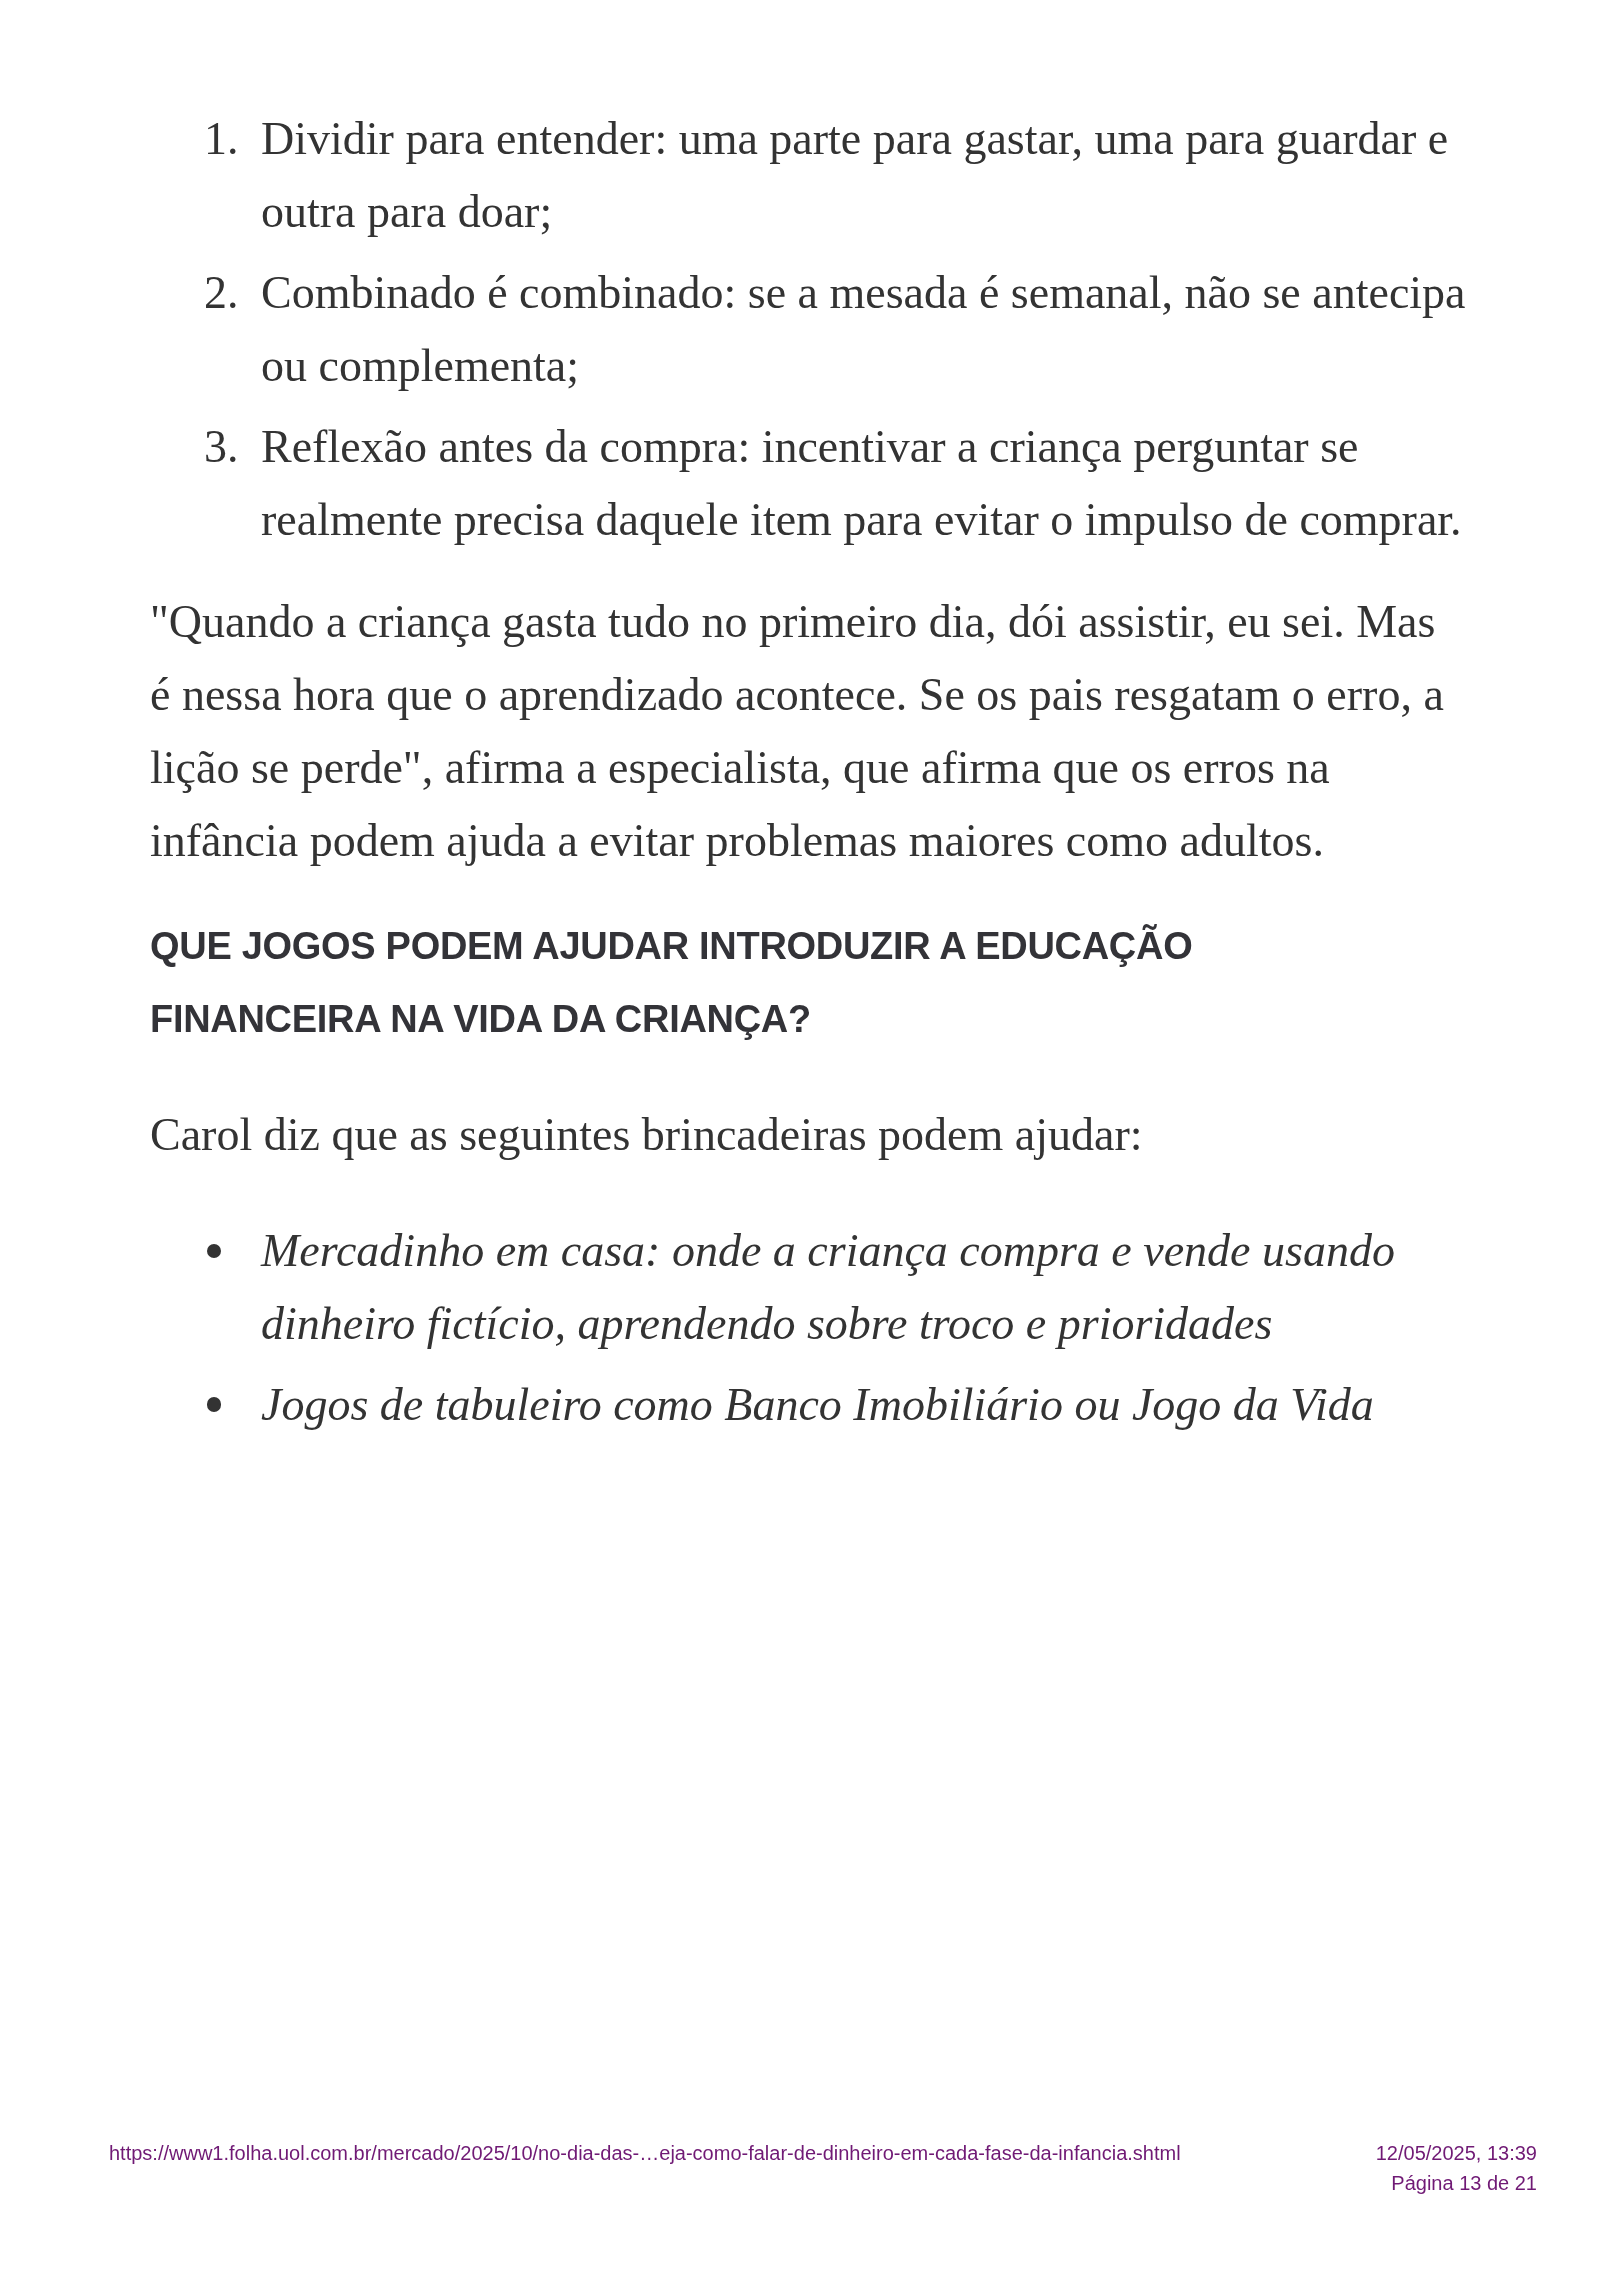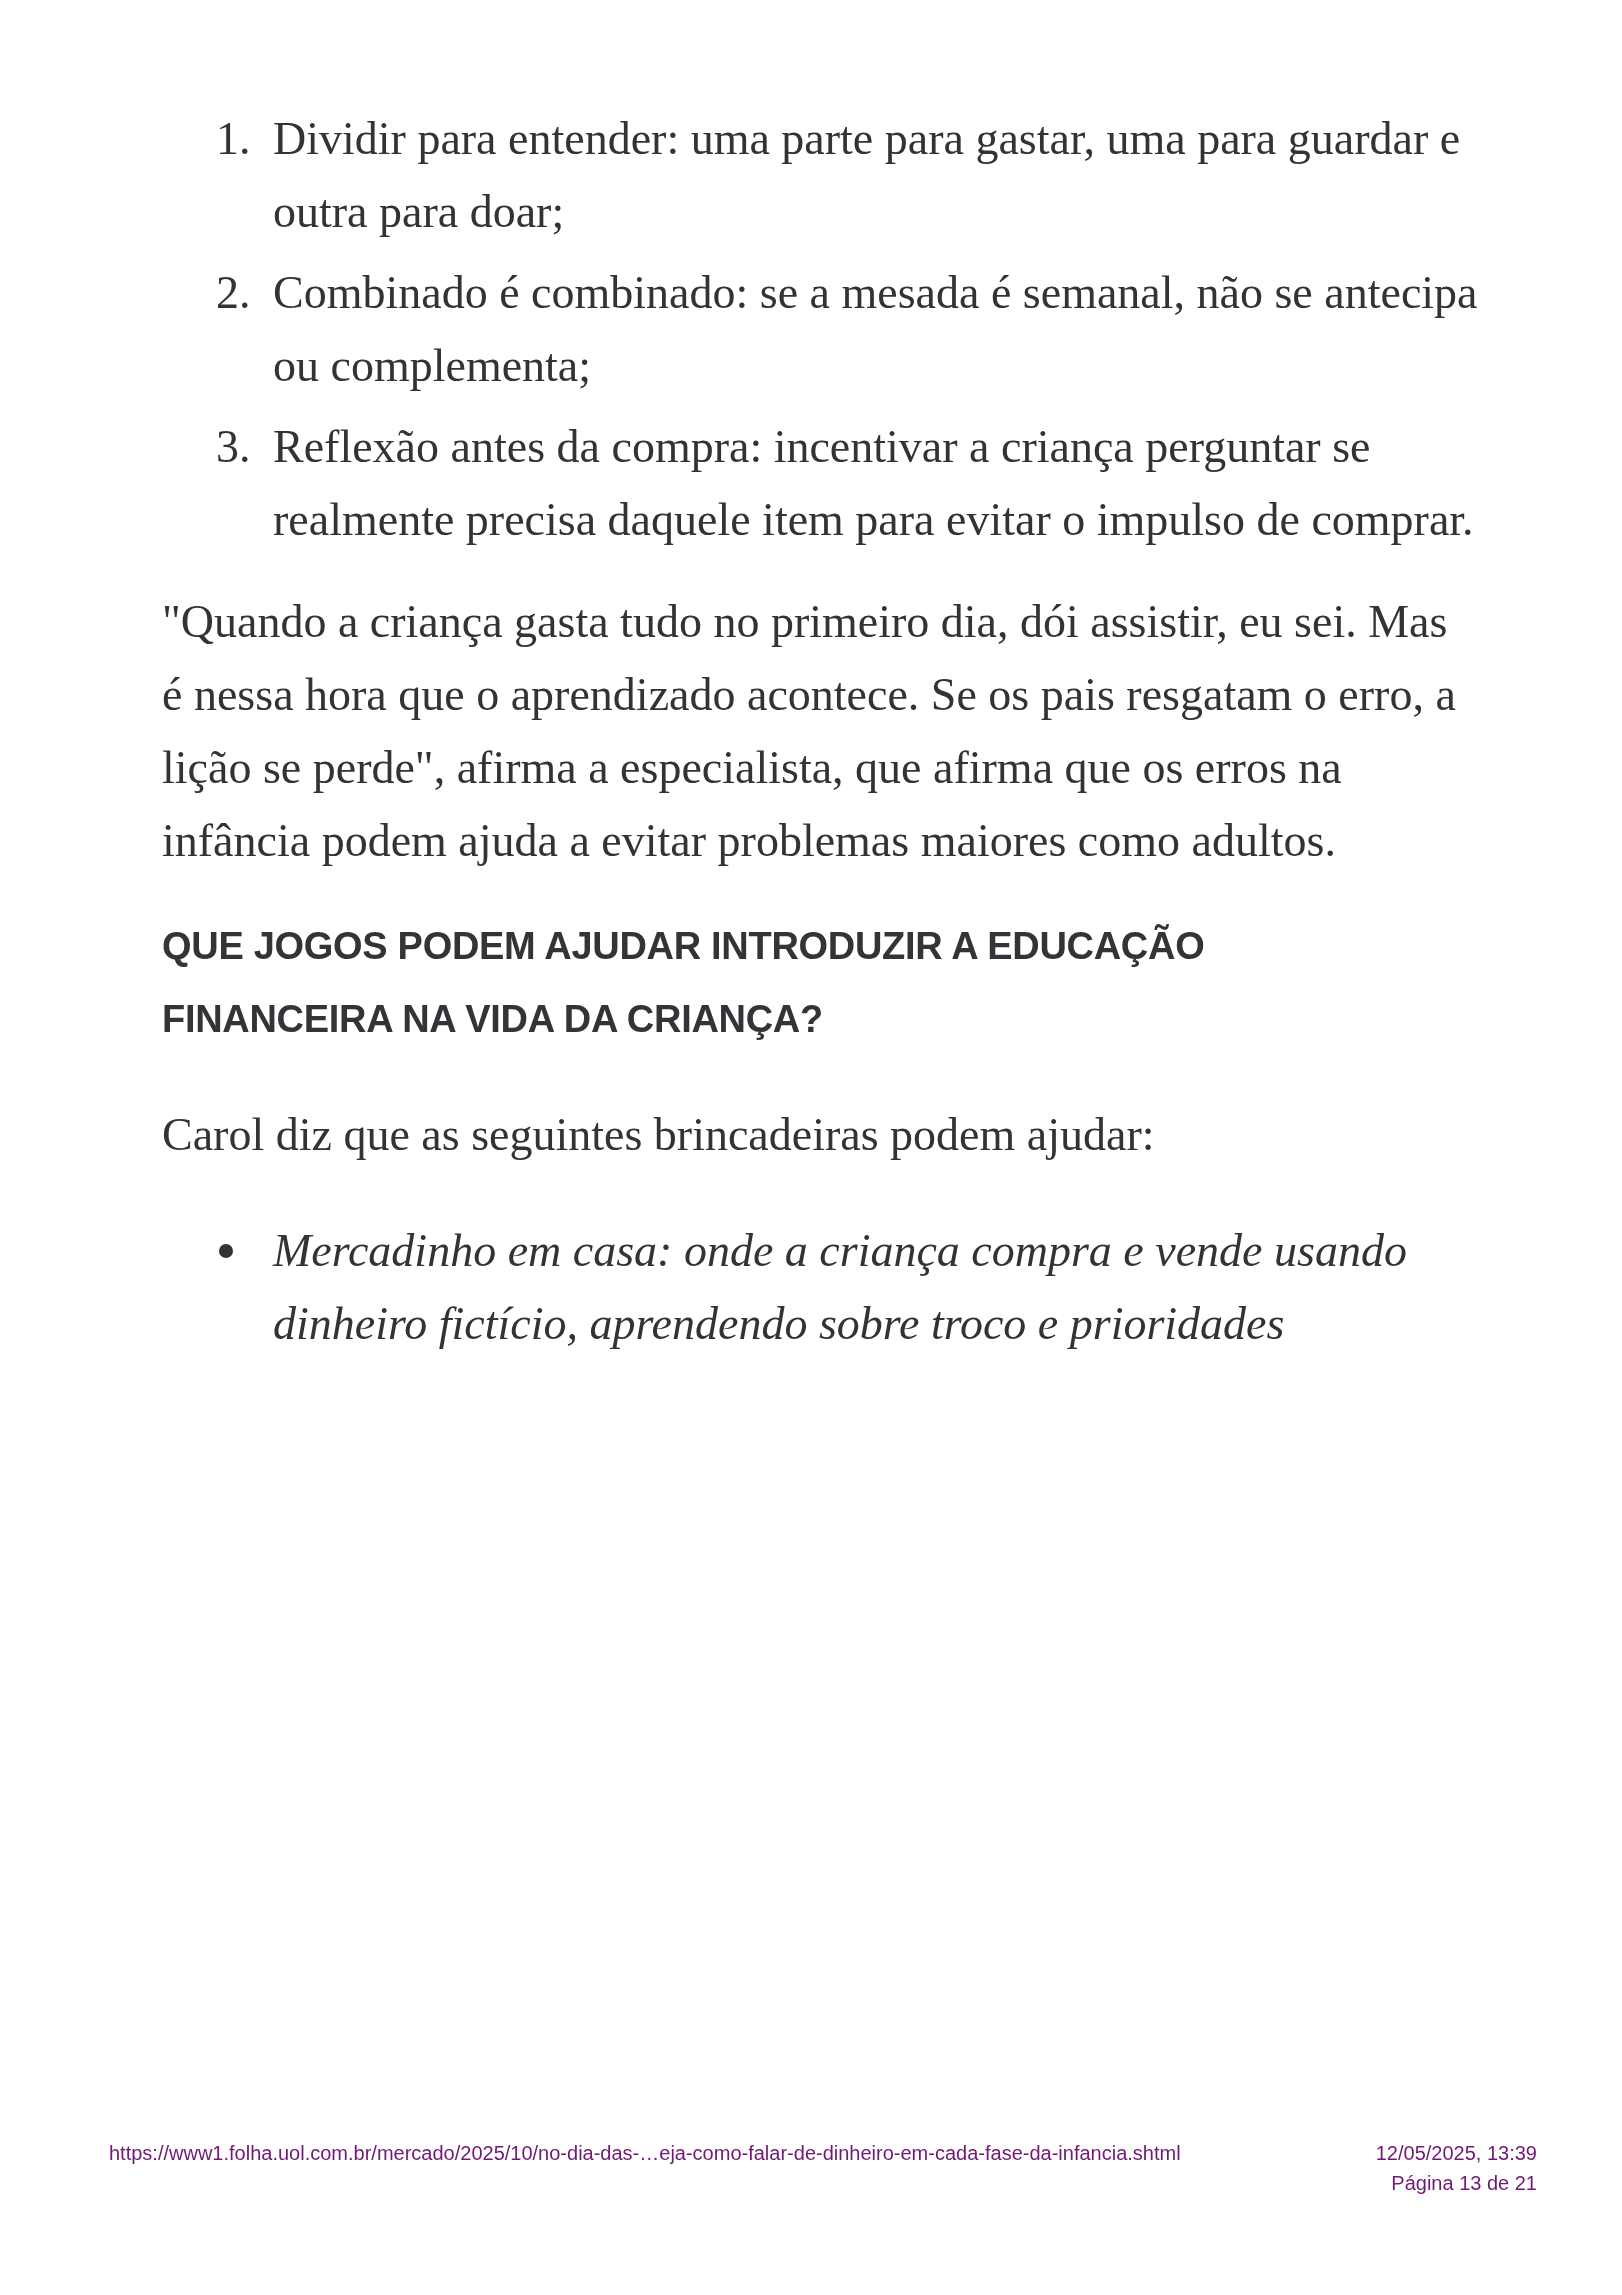--- a/index.html
+++ b/index.html
@@ -12,21 +12,21 @@
     width: 1623px;
     height: 2295px;
     background: #ffffff;
     overflow: hidden;
     font-family: "Liberation Serif", serif;
     color: #333333;
   }
   .content {
     position: absolute;
     top: 0;
-    left: 162px;
+    left: 150px;
     width: 1317px;
     padding-top: 102px;
     font-size: 46px;
     line-height: 73px;
   }
   ol.num-list, ul.bullet-list {
     margin: 0;
     padding: 0;
     list-style: none;
   }
@@ -110,20 +110,21 @@
     </ol>
 
     <p class="para quote">"Quando a criança gasta tudo no primeiro dia, dói assistir, eu sei. Mas é nessa hora que o aprendizado acontece. Se os pais resgatam o erro, a lição se perde", afirma a especialista, que afirma que os erros na infância podem ajuda a evitar problemas maiores como adultos.</p>
 
     <h2 class="heading">QUE JOGOS PODEM AJUDAR INTRODUZIR A EDUCAÇÃO FINANCEIRA NA VIDA DA CRIANÇA?</h2>
 
     <p class="para intro">Carol diz que as seguintes brincadeiras podem ajudar:</p>
 
     <ul class="bullet-list">
       <li>Mercadinho em casa: onde a criança compra e vende usando dinheiro fictício, aprendendo sobre troco e prioridades</li>
+      <li>Jogos de tabuleiro como Banco Imobiliário ou Jogo da Vida</li>
     </ul>
 
   </main>
 
   <footer class="footer">
     <div class="footer-url">https://www1.folha.uol.com.br/mercado/2025/10/no-dia-das-…eja-como-falar-de-dinheiro-em-cada-fase-da-infancia.shtml</div>
     <div class="footer-meta">
       <div>12/05/2025, 13:39</div>
       <div>Página 13 de 21</div>
     </div>

